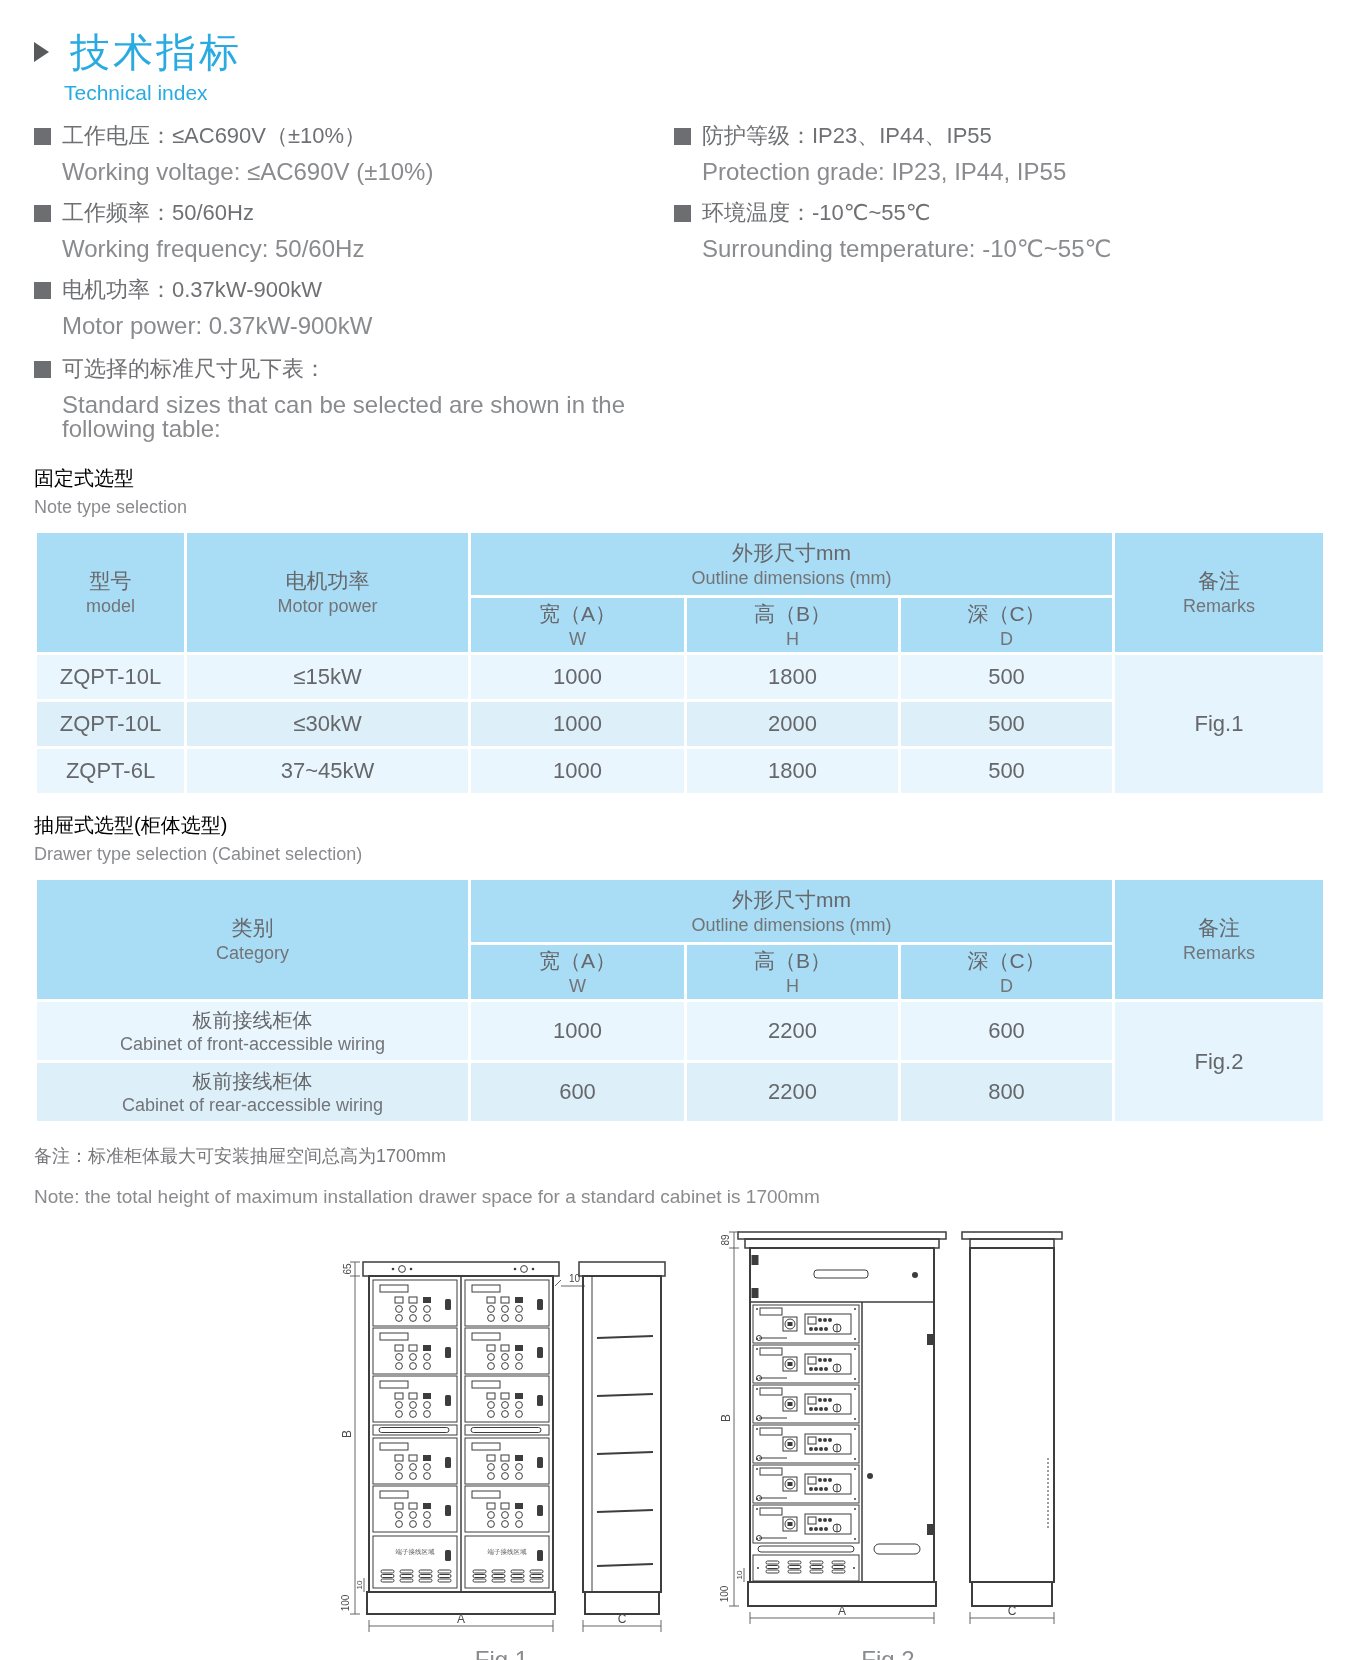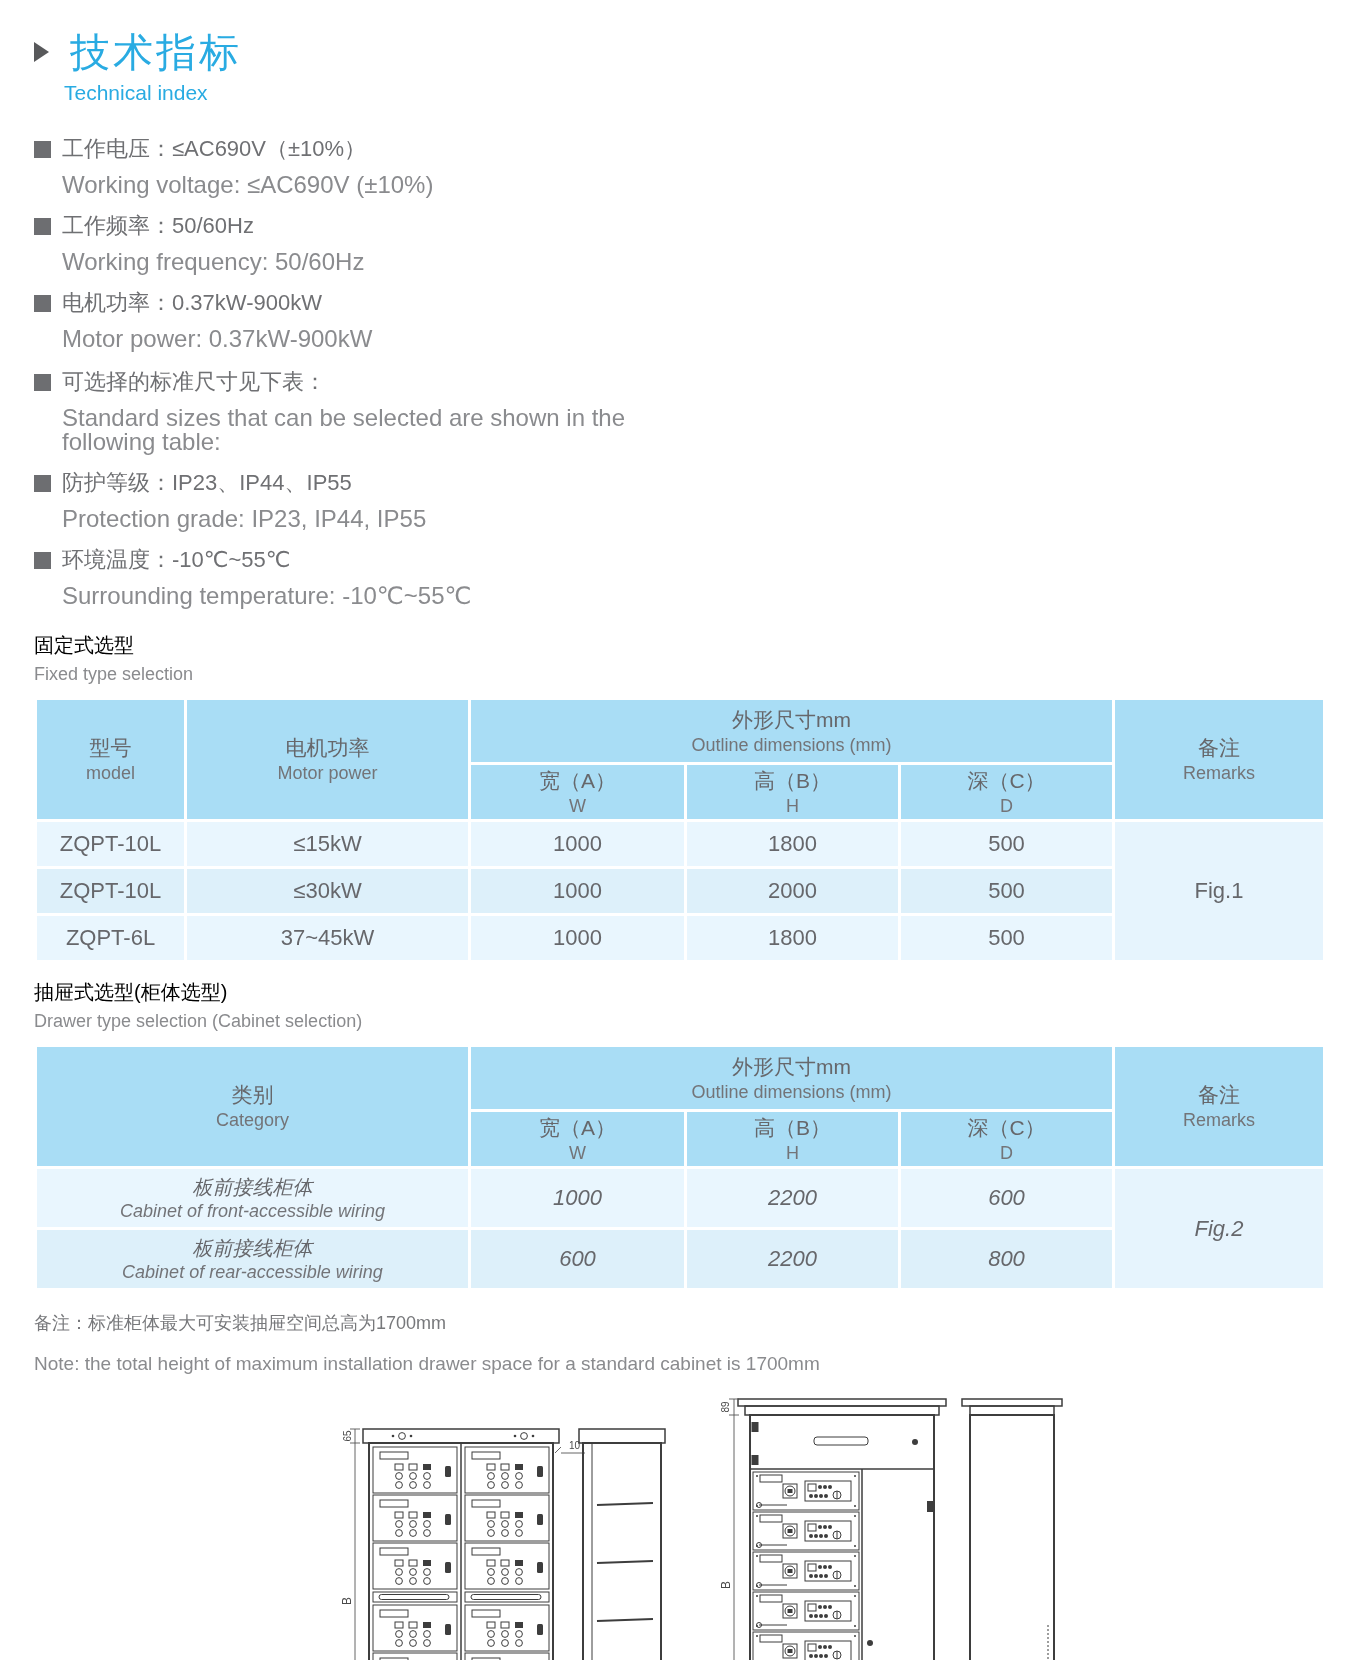--- a/index.html
+++ b/index.html
@@ -9,21 +9,21 @@
   }
   .page{padding:30px 34px 0 34px;position:relative;}
 
   
   .title-row{display:flex;align-items:center;gap:21px;}
   .arrow{width:0;height:0;border-left:15px solid #58595B;border-top:10px solid transparent;border-bottom:10px solid transparent;}
   .page-title{font-size:40px;color:#29ABE2;font-weight:500;margin:0;letter-spacing:3px;line-height:1.1;}
   .page-subtitle{color:#29ABE2;font-size:21px;margin:7px 0 8px 30px;}
 
   
-  .specs{display:flex;margin-top:29px;flex-direction:column;}
+  .specs{display:flex;margin-top:16px;}
   .specs-col-left{width:640px;}
   .specs-col-right{flex:1;}
   .spec{margin-bottom:2px;}
   .spec.gap{margin-top:16px;}
   .spec .zh-line{display:flex;align-items:center;gap:11px;font-size:22px;color:#6F7073;line-height:30px;}
   .bullet{width:17px;height:17px;background:#6D6E71;flex:none;}
   .spec .en-line{font-size:24px;color:#8A8B8E;margin:9px 0 14px 28px;line-height:24px;}
 
   
   .section-label{margin-top:10px;}
@@ -34,21 +34,21 @@
   table.t{border-collapse:collapse;table-layout:fixed;width:1289px;margin-top:12px;}
   table.t th,table.t td{border:3px solid #ffffff;text-align:center;vertical-align:middle;padding:0;}
   table.t thead th{background:#A9DDF5;font-weight:normal;color:#66676B;}
   table.t tr.h1 th{height:62px;}
   table.t tr.h2 th{height:54px;}
   .zh-h{display:block;font-size:21px;line-height:26px;}
   .en-h{display:block;font-size:18px;line-height:22px;color:#737478;margin-top:1px;}
   table.t tbody td{font-size:22px;color:#66676B;}
   table.t tbody tr.rA td{background:#E9F6FE;height:44px;}
   table.t tbody tr.rB td{background:#DDF0FA;height:44px;}
-  table.t tbody tr.tall td{height:58px;font-style:italic;}
+  table.t tbody tr.tall td{height:58px;}
   td.remark-cell{background:#E6F4FD !important;font-size:22px;}
   .cat-zh{display:block;font-size:20px;line-height:25px;}
   .cat-en{display:block;font-size:18px;line-height:22px;color:#737478;}
 
   
   .note{margin-top:20px;}
   .note .n-zh{font-size:18px;color:#77787B;}
   .note .n-en{font-size:19px;color:#8A8B8E;margin-top:18px;}
 
   
@@ -120,21 +120,21 @@
             <span class="bullet"></span>
             <span>环境温度：-10℃~55℃</span>
           </div>
         <div class="en-line">Surrounding temperature: -10℃~55℃</div>
       </div>
     </div>
   </div>
 
   <div class="section-label">
     <div class="s-zh">固定式选型</div>
-    <div class="s-en">Fixed type selection</div>
+    <div class="s-en">Note type selection</div>
   </div>
 
   <table class="t">
     <colgroup>
         <col style="width:150px">
         <col style="width:284px">
         <col style="width:216px">
         <col style="width:214px">
         <col style="width:214px">
         <col style="width:211px">

